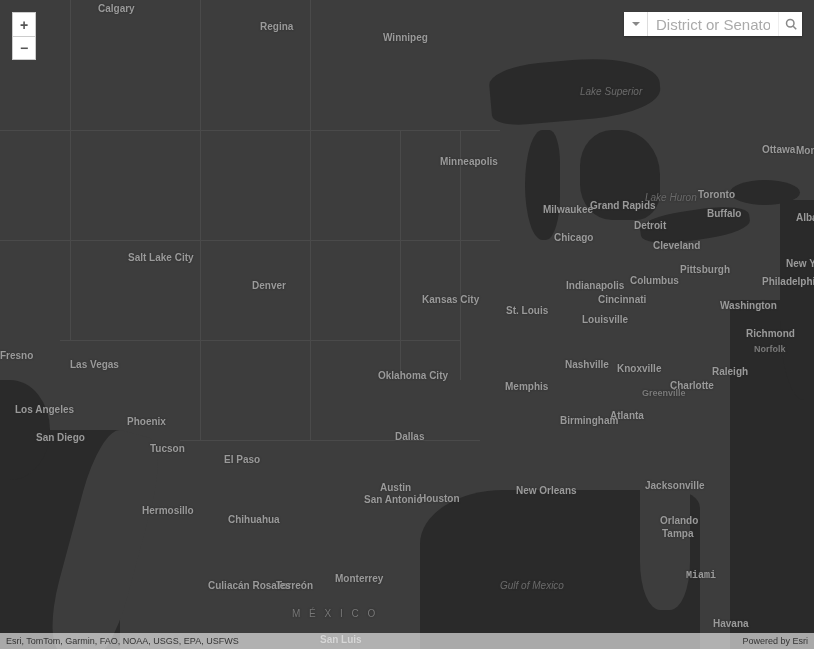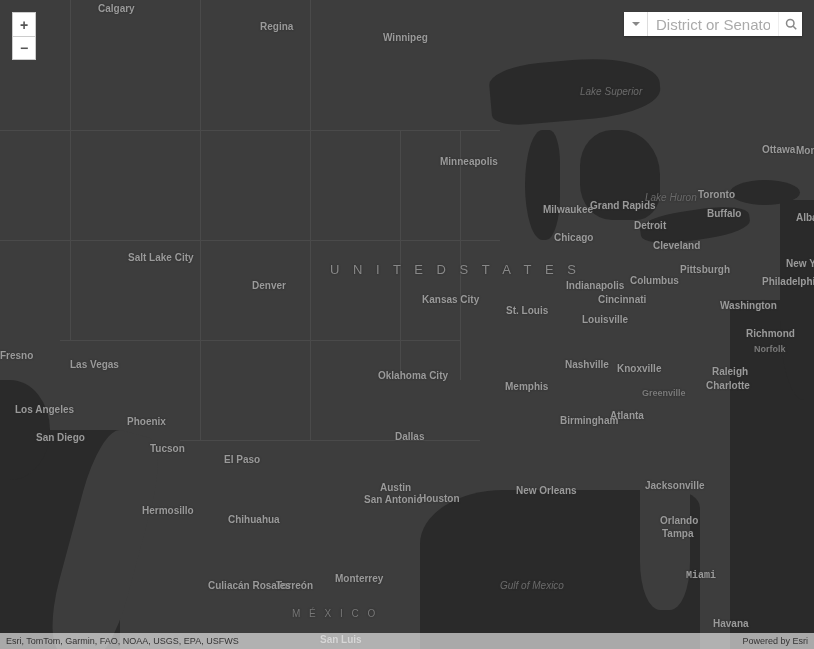--- a/index.html
+++ b/index.html
@@ -78,21 +78,20 @@
       <div class="border-line" style="top:240px;left:0;width:500px;height:1px;"></div>
       <div class="border-line" style="top:340px;left:60px;width:400px;height:1px;"></div>
       <div class="border-line" style="top:440px;left:180px;width:300px;height:1px;"></div>
       <div class="border-line" style="top:0;left:70px;width:1px;height:340px;"></div>
       <div class="border-line" style="top:0;left:200px;width:1px;height:440px;"></div>
       <div class="border-line" style="top:0;left:310px;width:1px;height:440px;"></div>
       <div class="border-line" style="top:130px;left:400px;width:1px;height:250px;"></div>
       <div class="border-line" style="top:130px;left:460px;width:1px;height:250px;"></div>
     </div>
 
-    <div class="label country" style="top:260px;left:330px;line-height:1.6;">U N I T E D   S T A T E S</div>
     <div class="label region" style="top:608px;left:292px;">M É X I C O</div>
 
     <div class="label water-label" style="top:86px;left:580px;width:60px;">Lake Superior</div>
     <div class="label water-label" style="top:152px;left:645px;width:40px;margin-top:40px;">Lake Huron</div>
     <div class="label water-label" style="top:580px;left:500px;width:60px;text-align:center;">Gulf of Mexico</div>
 
     <div class="label" style="top:3px;left:98px;">Calgary</div>
     <div class="label" style="top:21px;left:260px;">Regina</div>
     <div class="label" style="top:32px;left:383px;">Winnipeg</div>
     <div class="label" style="top:144px;left:762px;">Ottawa</div>
@@ -119,21 +118,21 @@
     <div class="label" style="top:305px;left:506px;">St. Louis</div>
     <div class="label" style="top:314px;left:582px;">Louisville</div>
     <div class="label" style="top:328px;left:734px;padding-left:12px;">Richmond</div>
     <div class="label" style="top:344px;left:754px;font-size:9px;color:#7a7a7a;">Norfolk</div>
     <div class="label" style="top:350px;left:0px;">Fresno</div>
     <div class="label" style="top:359px;left:70px;">Las Vegas</div>
     <div class="label" style="top:359px;left:565px;">Nashville</div>
     <div class="label" style="top:363px;left:617px;">Knoxville</div>
     <div class="label" style="top:366px;left:712px;">Raleigh</div>
     <div class="label" style="top:370px;left:378px;width:60px;text-align:center;">Oklahoma City</div>
-    <div class="label" style="top:380px;left:670px;margin-left:36px;">Charlotte</div>
+    <div class="label" style="top:380px;left:670px;">Charlotte</div>
     <div class="label" style="top:381px;left:505px;">Memphis</div>
     <div class="label" style="top:388px;left:642px;font-size:9px;color:#7a7a7a;">Greenville</div>
     <div class="label" style="top:404px;left:15px;">Los Angeles</div>
     <div class="label" style="top:410px;left:610px;">Atlanta</div>
     <div class="label" style="top:415px;left:560px;">Birmingham</div>
     <div class="label" style="top:416px;left:127px;">Phoenix</div>
     <div class="label" style="top:431px;left:395px;">Dallas</div>
     <div class="label" style="top:432px;left:36px;">San Diego</div>
     <div class="label" style="top:443px;left:150px;">Tucson</div>
     <div class="label" style="top:454px;left:224px;">El Paso</div>

